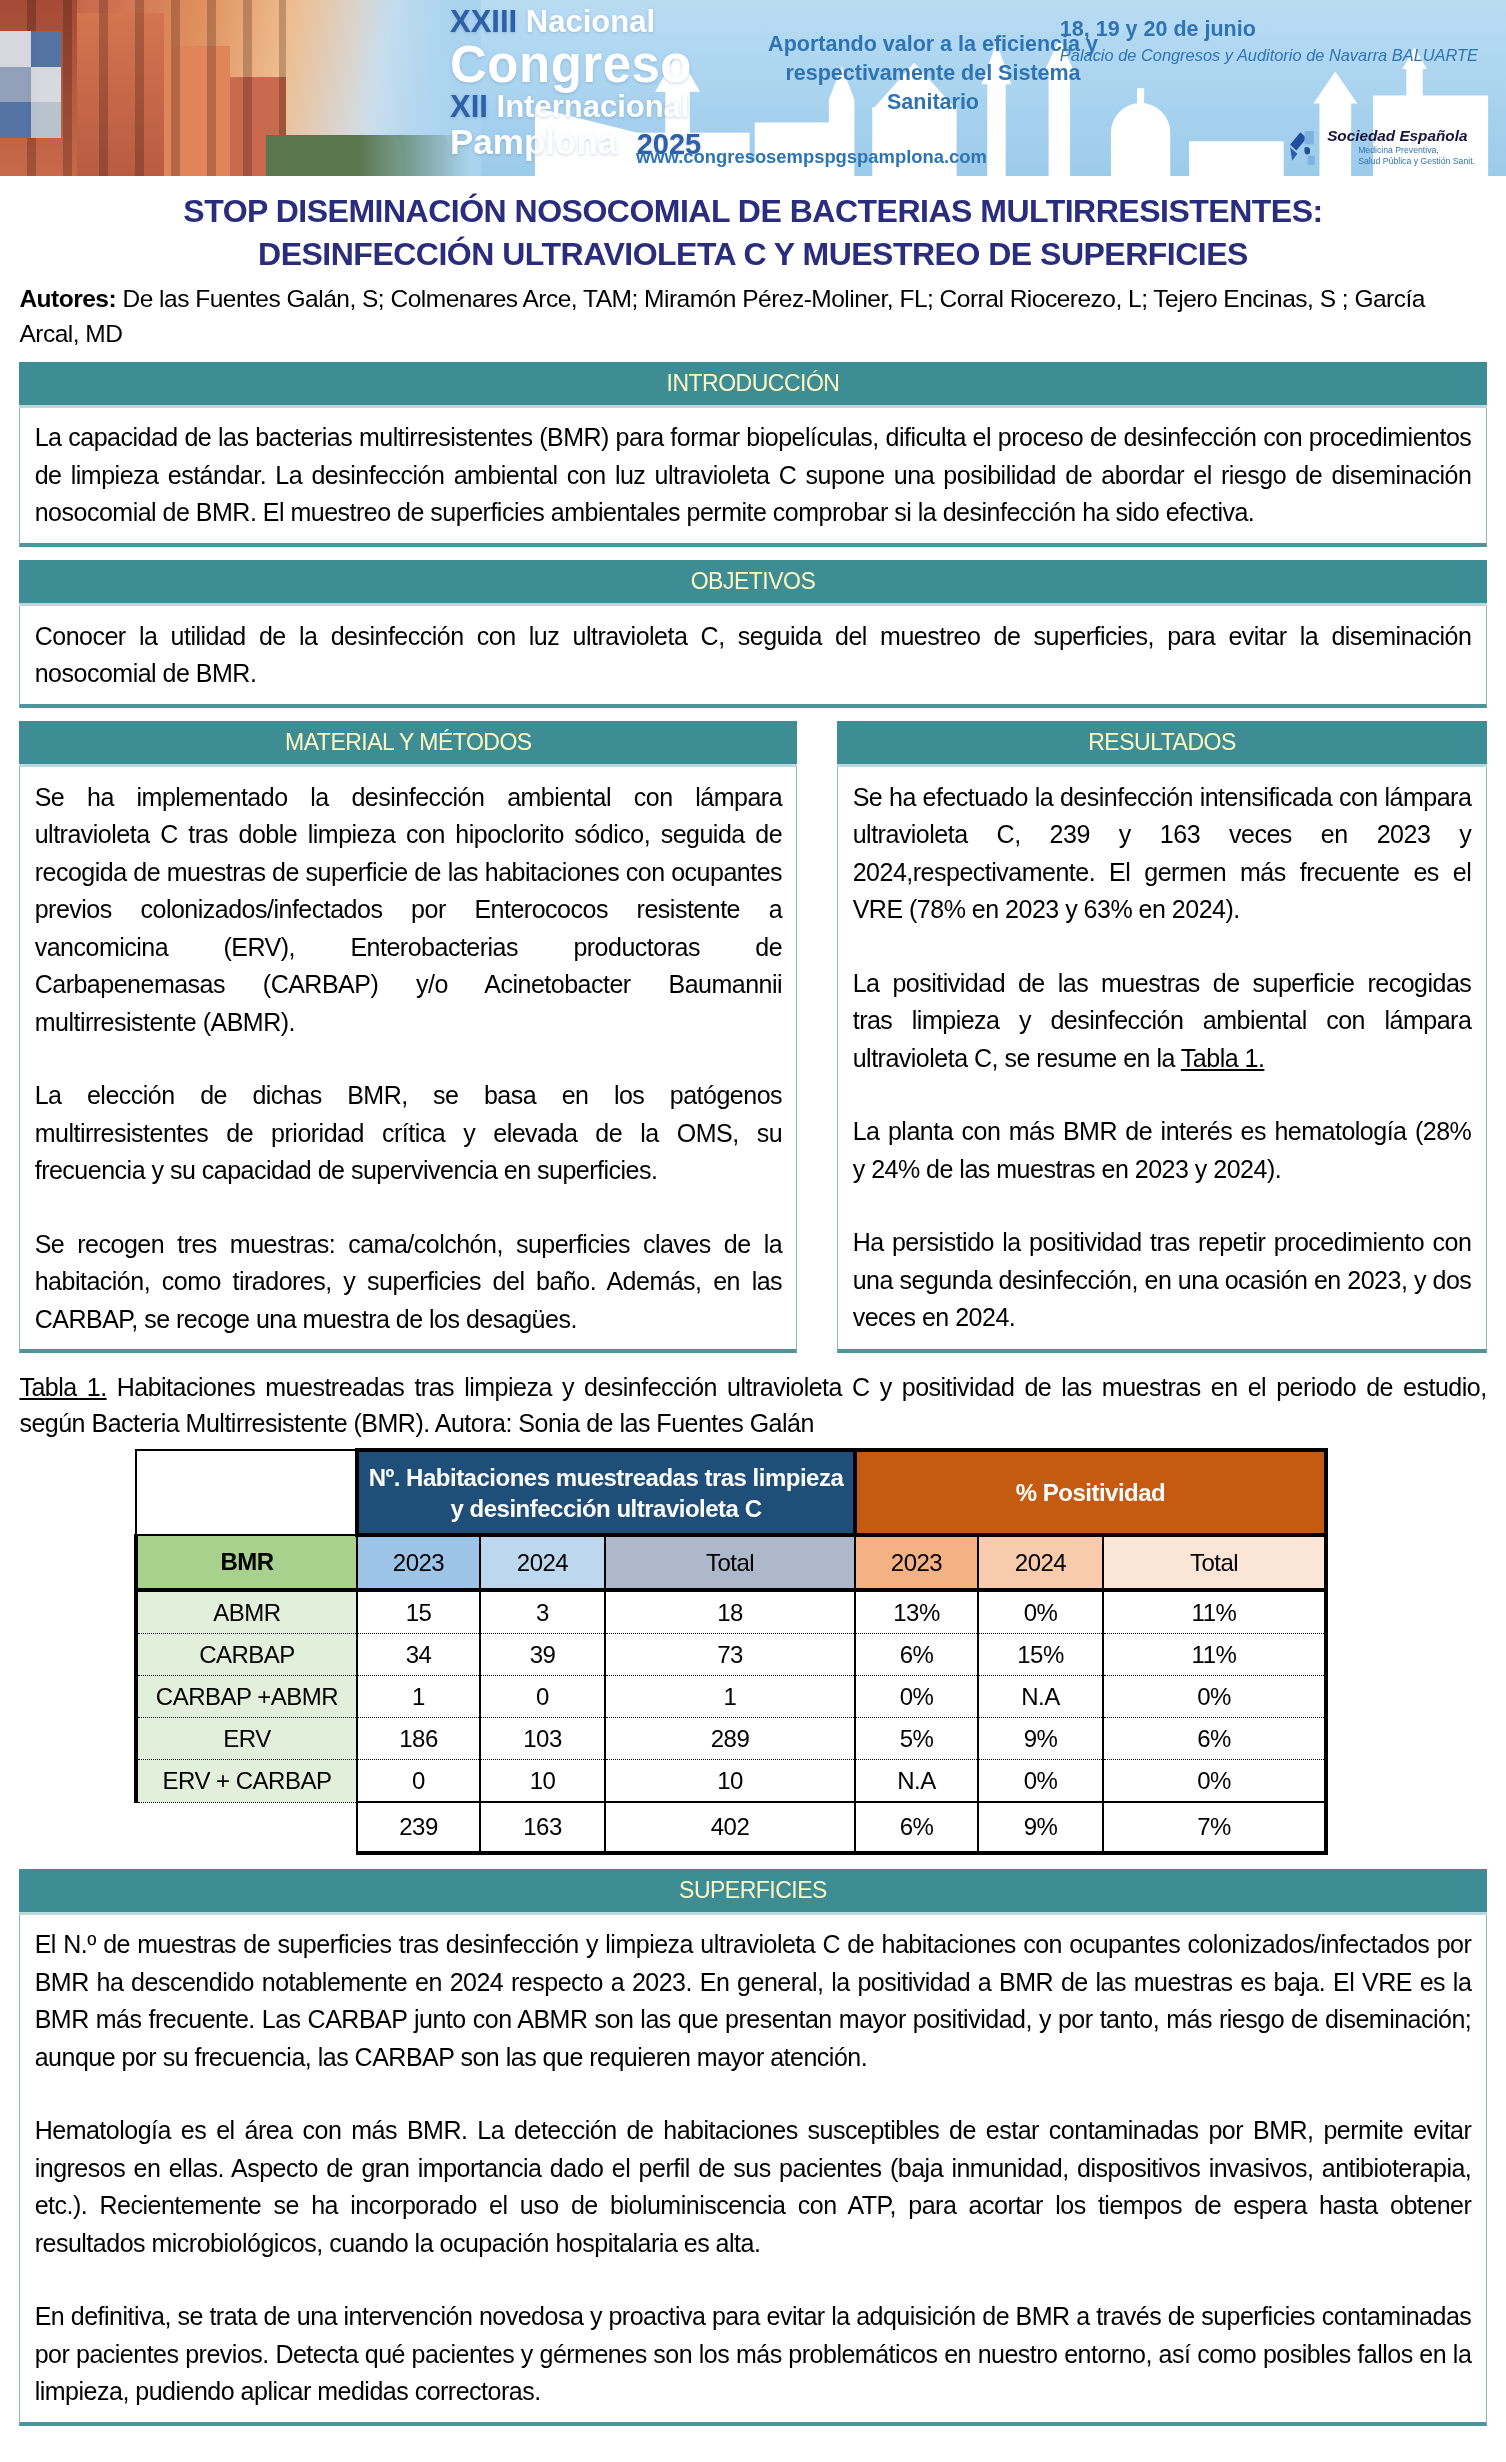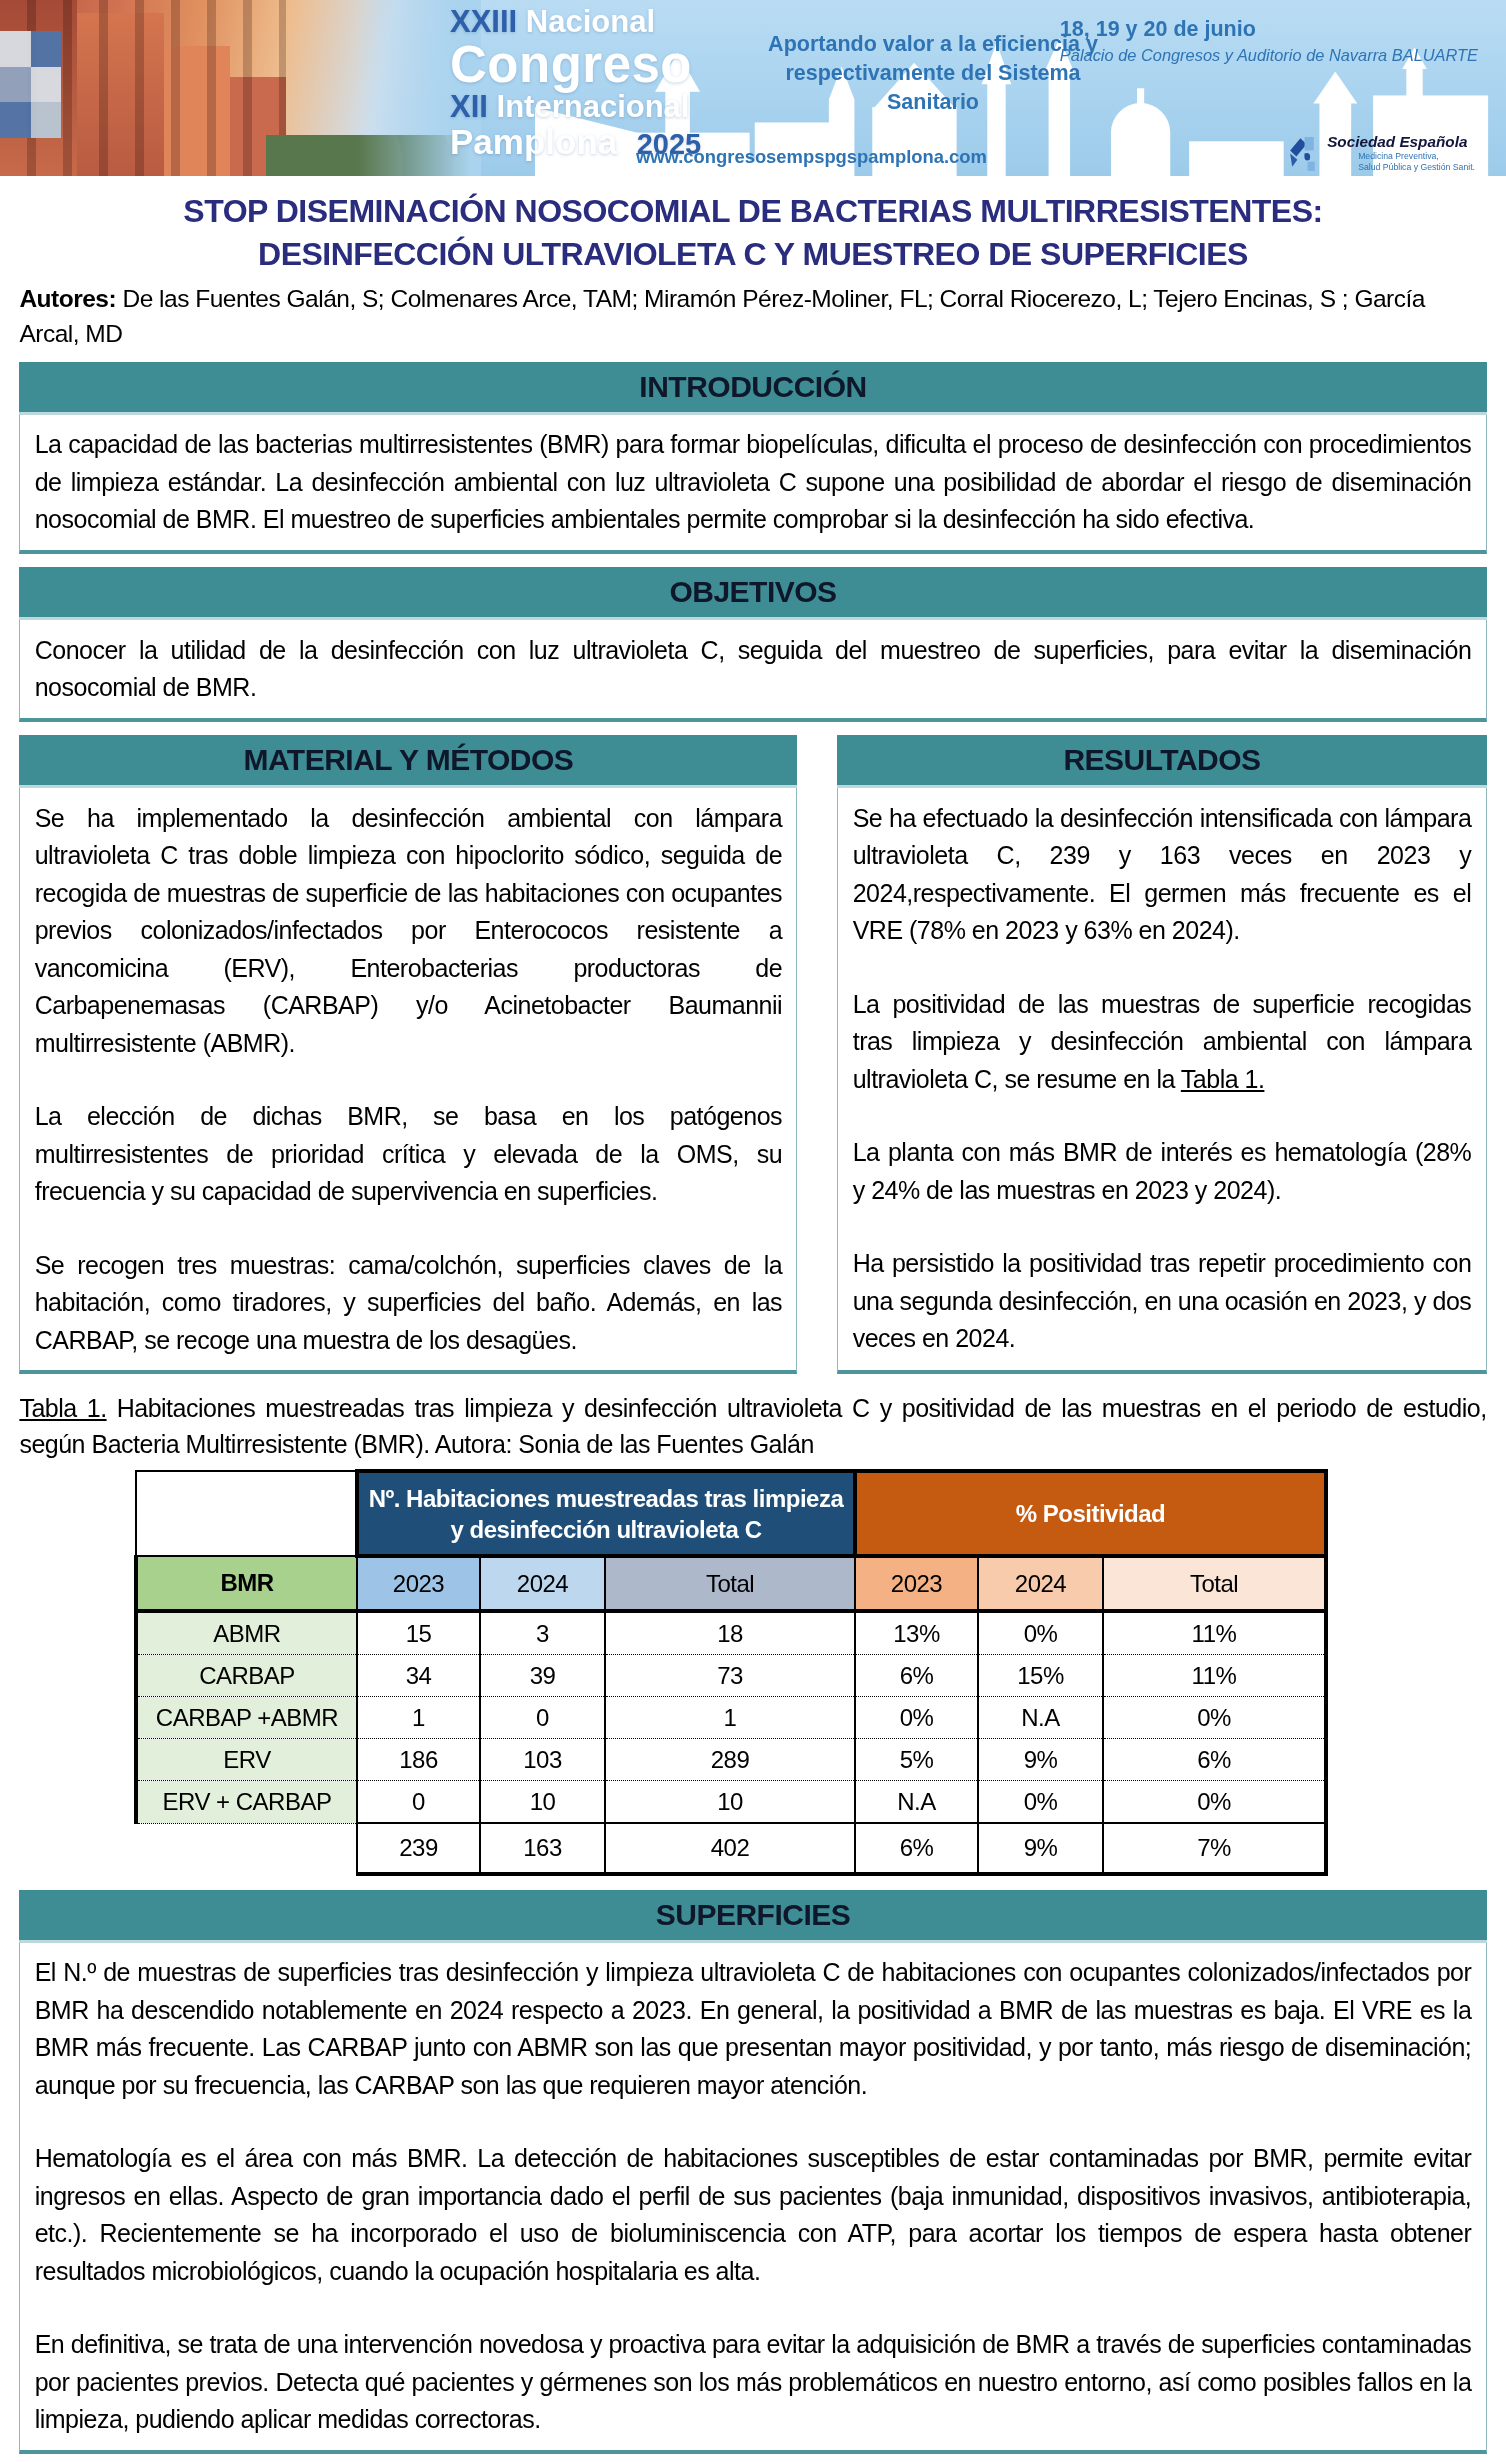--- a/index.html
+++ b/index.html
@@ -35,34 +35,34 @@
   .congress .l2{font-size:51px;font-weight:bold;color:#ffffff;letter-spacing:0.5px;}
   .congress .l3{font-size:31px;font-weight:bold;}
   .congress .l4{font-size:35px;font-weight:bold;color:#ffffff;}
   .num{color:#2e5fa9;} .word{color:#ffffff;} .year{color:#2e5fa9;font-size:29px;}
   .slogan{position:absolute;left:754px;top:30px;width:358px;text-align:center;
           color:#2e74b5;font-size:21.5px;font-weight:bold;line-height:1.35;}
   .dates{position:absolute;right:28px;top:17px;text-align:left;color:#2e74b5;}
   .dates .d1{font-size:21.5px;font-weight:bold;}
   .dates .d2{font-size:16.4px;margin-top:4.1px;font-style:italic;}
   .website{position:absolute;left:636px;bottom:8.2px;color:#2e74b5;font-size:18.4px;font-weight:bold;}
-  .society{position:absolute;right:31px;bottom:3px;display:flex;align-items:center;gap:7.2px;}
+  .society{position:absolute;right:31px;bottom:9px;display:flex;align-items:center;gap:7.2px;}
   .society .txt .n{font-size:15.3px;font-weight:bold;color:#14143c;font-style:italic;}
   .society .txt .s{font-size:8.7px;color:#2e74b5;line-height:1.25;padding-left:31px;}
 
   
   .title{margin:14.3px 19.4px 4.1px;text-align:center;color:#2a2c7e;font-weight:bold;
          font-size:32px;line-height:1.35;letter-spacing:-0.5px;}
   .authors{margin:5.1px 19.4px 10.2px;font-size:24.5px;line-height:1.42;letter-spacing:-0.5px;}
   .authors b{font-weight:bold;}
 
   
   .m{margin-left:19.4px;margin-right:19.4px;}
-  .banner{background:#3e8d95;color:#0f172a;text-align:center;font-weight:bold;
-          font-size:30px;padding:8.2px 0;border-bottom:3.6px solid #bcd8dc;letter-spacing:-0.5px;}
+  .banner{background:#3e8d95;color:#fef9c3;text-align:center;font-weight:normal;
+          font-size:23px;padding:8.2px 0;border-bottom:3.6px solid #bcd8dc;letter-spacing:-0.5px;}
   .box{border:1.5px solid #8fb8be;border-top:none;border-bottom:4.6px solid #4c959d;
        padding:11.2px 14.3px;font-size:25px;line-height:1.5;text-align:justify;letter-spacing:-0.5px;background:#fff;}
   .box p{margin:0 0 36px 0;}
   .box p:last-child{margin-bottom:0;}
   .gap{height:13.3px;}
   .columns{display:flex;gap:40px;margin:13.3px 19.4px 0;align-items:stretch;}
   .col{display:flex;flex-direction:column;}
   .col .box{flex:1;}
   .col-left{width:778px;flex:none;}
   .col-right{flex:1;border-radius:26px;}

